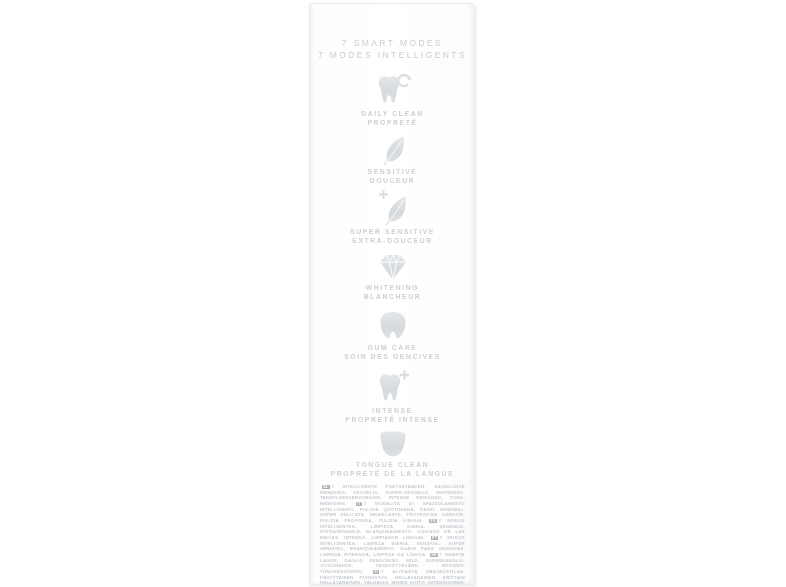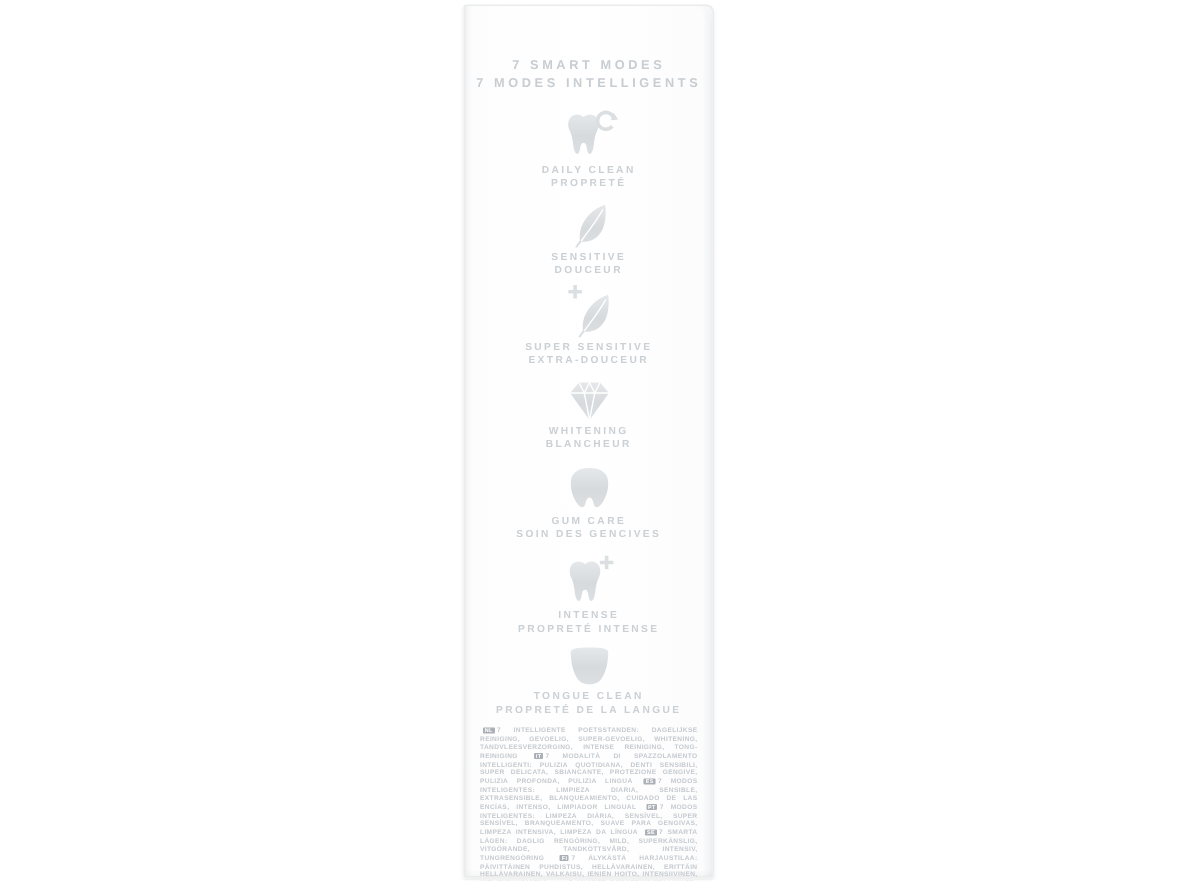--- a/index.html
+++ b/index.html
@@ -15,21 +15,21 @@
     border-radius:2px 5px 2px 2px;
     box-shadow:0 2px 3px rgba(0,0,0,0.07), inset 0 -2px 3px rgba(0,0,0,0.03);
   }
   .package::before{
     content:'';position:absolute;top:0;right:0;width:12px;height:12px;
     background:linear-gradient(225deg,#f6f7f8 0%,rgba(255,255,255,0) 55%);
     border-radius:0 5px 0 0;
   }
   .hdr{
     position:absolute;top:33px;left:0;width:100%;text-align:center;
-    color:#c8cdd2;font-weight:700;font-size:8.5px;line-height:12px;letter-spacing:2.4px;
+    color:#c8cdd2;font-weight:400;font-size:8.5px;line-height:12px;letter-spacing:2.4px;
     text-shadow:0 0.5px 0 #ffffff;
   }
   .mode{position:absolute;left:0;width:100%;text-align:center;}
   .mode .ic{display:block;margin:0 auto 3px auto;}
   .lbl{
     color:#cbd0d4;font-weight:700;font-size:6.8px;line-height:8.5px;letter-spacing:1.6px;
     text-shadow:0 0.5px 0 #ffffff;
   }
   .m1{top:70px;} .m2{top:131px;} .m3{top:185px;} .m4{top:250px;}
   .m5{top:306px;} .m6{top:366px;} .m7{top:427px;}

